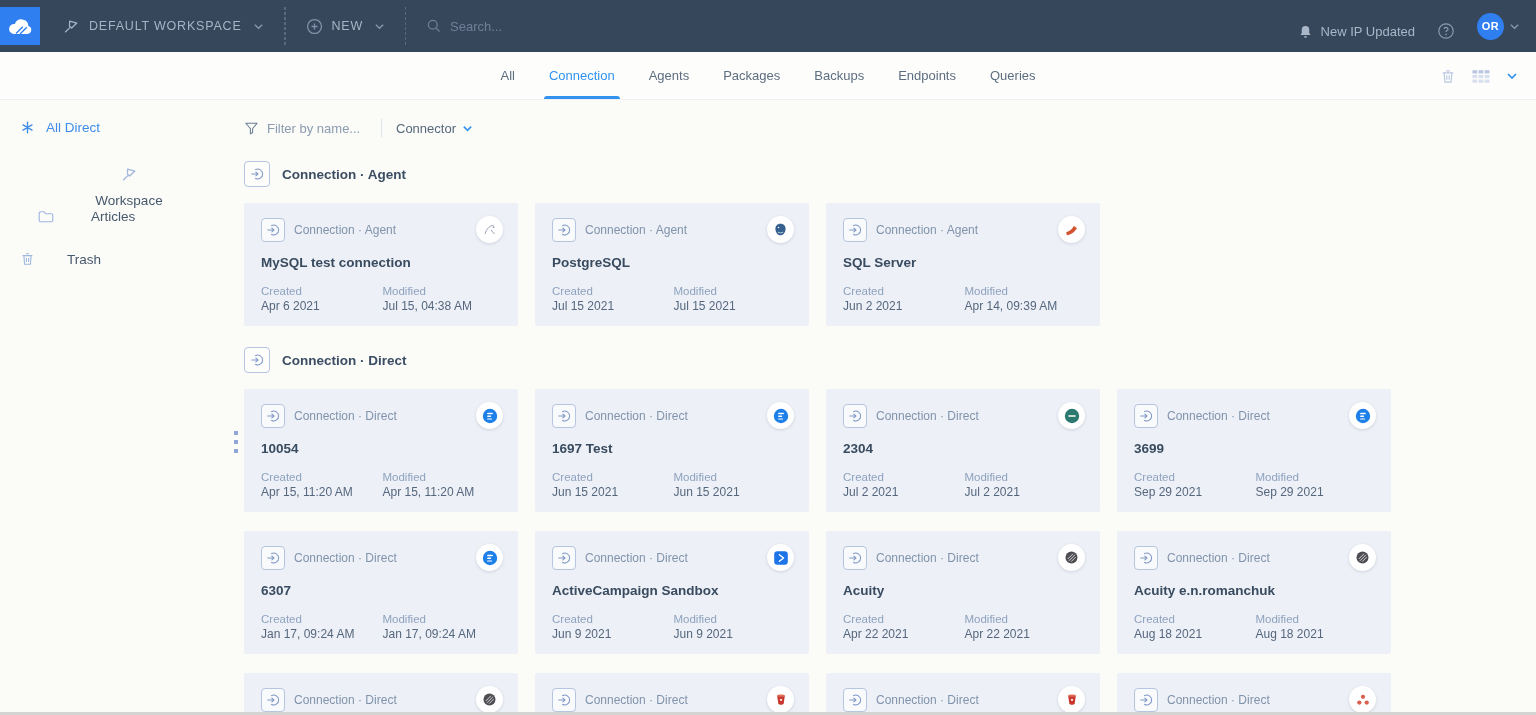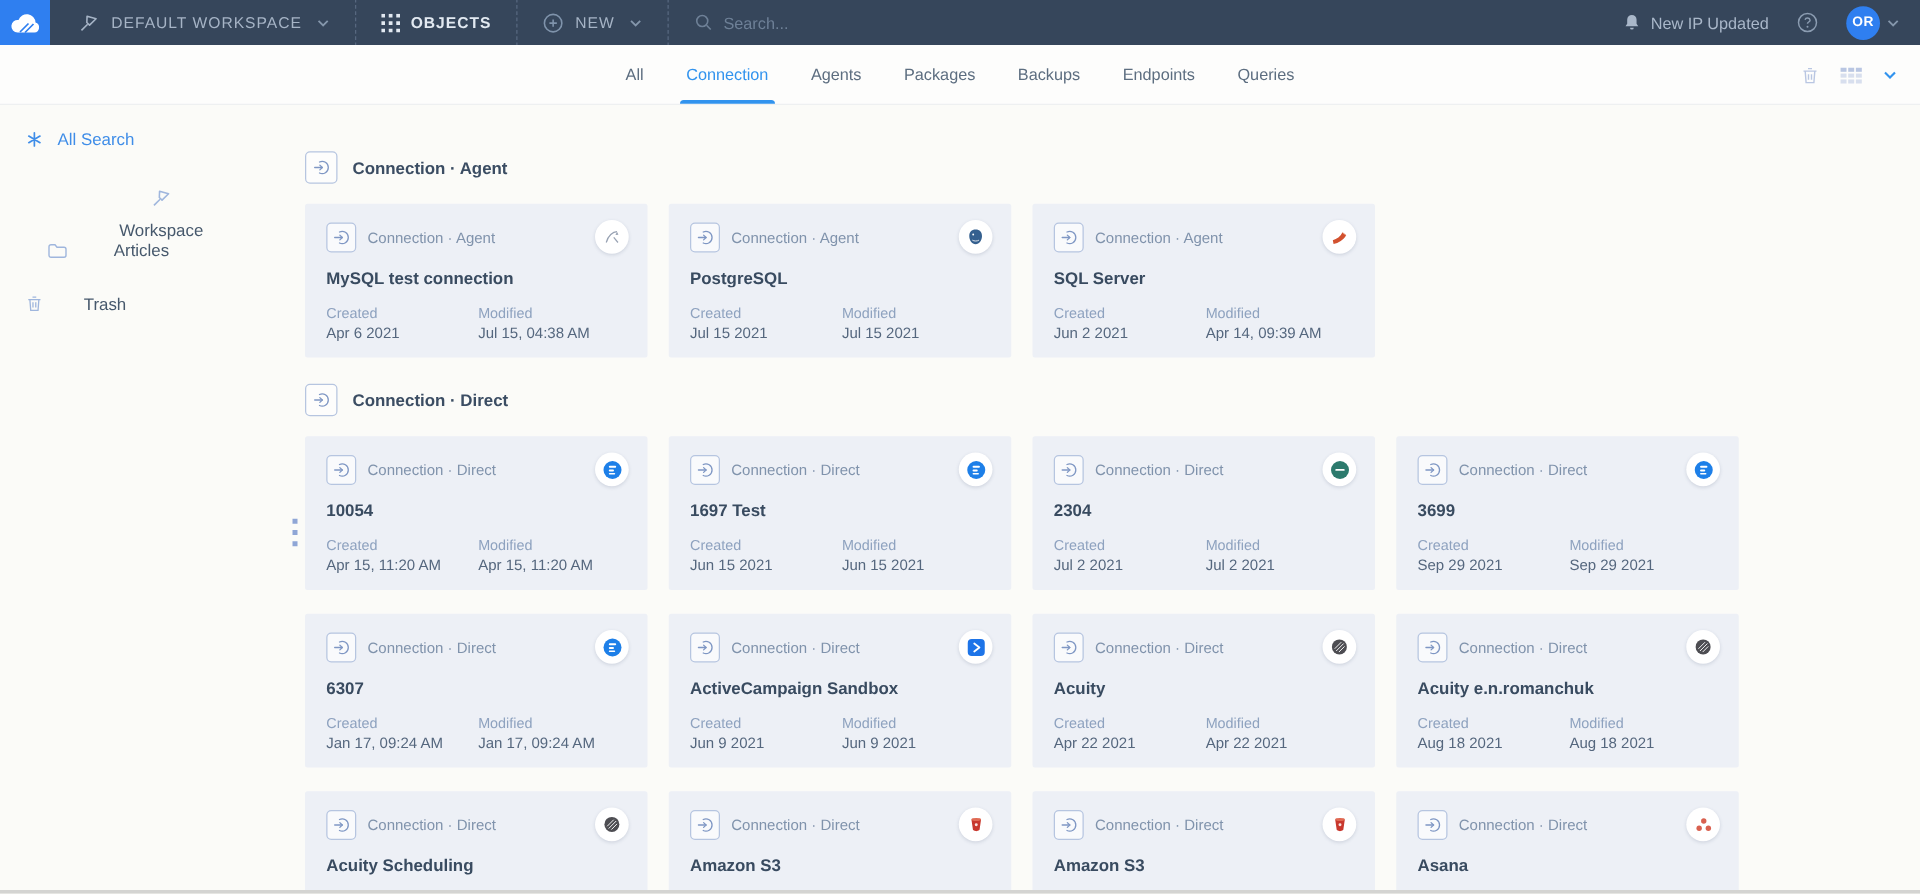--- a/index.html
+++ b/index.html
@@ -1,29 +1,29 @@
 <!DOCTYPE html>
 <html><head>
 <meta charset="utf-8">
 <style>
   * { margin:0; padding:0; box-sizing:border-box; }
   html,body { width:1536px; height:715px; overflow:hidden; }
   body { font-family:"Liberation Sans", sans-serif; background:#fbfbf8; position:relative; }
 
   
-  .topbar { height:36px; background:#36465b; display:flex; align-items:center; color:#a6b4c6; }
+  .topbar { height:52px; background:#36465b; display:flex; align-items:center; color:#a6b4c6; }
   .logo-tile { width:40px; height:38px; background:#2f7ff0; display:flex; align-items:center; justify-content:center; flex:0 0 auto; cursor:pointer; }
   .tb-item { display:flex; align-items:center; gap:9px; padding:0 20px; height:38px; font-size:12.5px; letter-spacing:.8px; cursor:pointer; white-space:nowrap; }
   .tb-sep { width:0; height:38px; border-left:1px dashed rgba(150,170,195,.35); }
   .tb-item .chev { margin-left:2px; color:#8496ab; }
   .tb-objects { color:#e2e9f1; font-weight:bold; }
   .tb-search { gap:8px; color:#6e8097; min-width:200px; }
   .tb-search input { background:transparent; border:none; outline:none; color:#c3cedb; font-size:13px; width:140px; font-family:inherit; }
   .tb-search input::placeholder { color:#6e8097; }
-  .tb-right { margin-left:auto; display:flex; align-items:center; gap:22px; padding-right:16px; }
+  .tb-right { margin-left:auto; display:flex; align-items:flex-end; gap:22px; padding-right:16px; }
   .tb-notif { display:flex; align-items:center; gap:8px; font-size:13px; color:#a9b7c9; cursor:pointer; }
   .tb-help { color:#8b9cb1; display:flex; cursor:pointer; }
   .avatar-wrap { display:flex; align-items:center; gap:5px; cursor:pointer; }
   .avatar { width:27px; height:27px; border-radius:50%; background:#2f7ff0; color:#fff; font-size:11px; font-weight:bold; display:flex; align-items:center; justify-content:center; letter-spacing:.5px; }
 
   
   .tabbar { height:48px; background:#fdfdfc; border-bottom:1px solid #eef0f1; display:flex; align-items:stretch; position:relative; }
   .tabs { display:flex; margin:0 auto; }
   .tab { display:flex; align-items:center; padding:16px 17px; font-size:13px; color:#5d6e80; cursor:pointer; position:relative; }
   .tab.active { color:#3193ee; }
@@ -94,36 +94,20 @@
         </svg>
     </span>
     <span>DEFAULT WORKSPACE</span>
     <span class="chev" style="display:flex">
       <svg width="11" height="11" viewBox="0 0 12 12" fill="none" stroke="currentColor" stroke-width="1.6">
           <path d="M2 4l4 4 4-4"></path>
         </svg>
     </span>
   </div>
   <div class="tb-sep"></div>
-  <div class="tb-item tb-objects">
-    <span style="display:flex">
-      <svg width="15" height="15" viewBox="0 0 15 15" fill="currentColor">
-          <rect x="0" y="0" width="3" height="3"></rect>
-          <rect x="6" y="0" width="3" height="3"></rect>
-          <rect x="12" y="0" width="3" height="3"></rect>
-          <rect x="0" y="6" width="3" height="3"></rect>
-          <rect x="6" y="6" width="3" height="3"></rect>
-          <rect x="12" y="6" width="3" height="3"></rect>
-          <rect x="0" y="12" width="3" height="3"></rect>
-          <rect x="6" y="12" width="3" height="3"></rect>
-          <rect x="12" y="12" width="3" height="3"></rect>
-        </svg>
-    </span>
-    <span>OBJECTS</span>
-  </div>
   <div class="tb-sep"></div>
   <div class="tb-item">
     <span style="display:flex;color:#7f93ab">
       <svg width="17" height="17" viewBox="0 0 20 20" fill="none" stroke="currentColor" stroke-width="1.5">
           <circle cx="10" cy="10" r="8.2"></circle>
           <path d="M10 6.5v7M6.5 10h7"></path>
         </svg>
     </span>
     <span>NEW</span>
     <span class="chev" style="display:flex">
@@ -217,21 +201,21 @@
 </div>
 
 <div class="main">
   <div class="sidebar">
     <div class="side-item side-link">
       <span class="s-icon">
         <svg width="15" height="15" viewBox="0 0 20 20" stroke="#3f8de8" stroke-width="1.8" stroke-linecap="round" fill="none">
             <path d="M10 3v14M4 6.5l12 7M16 6.5l-12 7"></path>
           </svg>
       </span>
-      <span>All Search</span>
+      <span>All Direct</span>
     </div>
     <div class="side-item side-workspace">
       <span class="s-icon">
         <svg width="18" height="18" viewBox="0 0 20 20" fill="none" stroke="#9fb6dd" stroke-width="1.4">
             <path d="M3.5 17l5.5-5.5"></path>
             <path d="M8.5 4.5l8 2.2-5.8 5.6-2.4-2.3z" stroke-linejoin="round"></path>
           </svg>
       </span>
       <span>Workspace</span>
     </div>
@@ -254,20 +238,39 @@
     </div>
   </div>
 
   <div class="drag-handle">
       <i></i>
       <i></i>
       <i></i>
     </div>
 
   <div class="content">
+    <div class="filter-row">
+      <div class="filter-name">
+        <span style="display:flex">
+          <svg width="15" height="15" viewBox="0 0 20 20" fill="none" stroke="#6b7d92" stroke-width="1.4" stroke-linejoin="round">
+              <path d="M2.5 3h15l-6 7v5.3l-3 1.9V10z"></path>
+            </svg>
+        </span>
+        <input type="text" placeholder="Filter by name..." style="">
+      </div>
+      <div class="f-sep"></div>
+      <div class="connector-dd">
+        <span>Connector</span>
+        <span class="chev">
+          <svg width="11" height="11" viewBox="0 0 12 12" fill="none" stroke="currentColor" stroke-width="1.7">
+              <path d="M2 4l4 4 4-4"></path>
+            </svg>
+        </span>
+      </div>
+    </div>
     <div id="sections">
         <div class="section-header">
           <span class="conn-box">
             <svg width="14" height="14" viewBox="0 0 20 20" fill="none" stroke="#7f97c4" stroke-width="1.5" stroke-linecap="round" stroke-linejoin="round">
               <path d="M8 3.7a7 7 0 1 1 0 12.6"></path>
               <path d="M2.5 10h8.7"></path>
               <path d="M8.4 7.3 11.2 10l-2.8 2.7"></path>
             </svg>
           </span>
           <span class="section-title">Connection · Agent</span>

